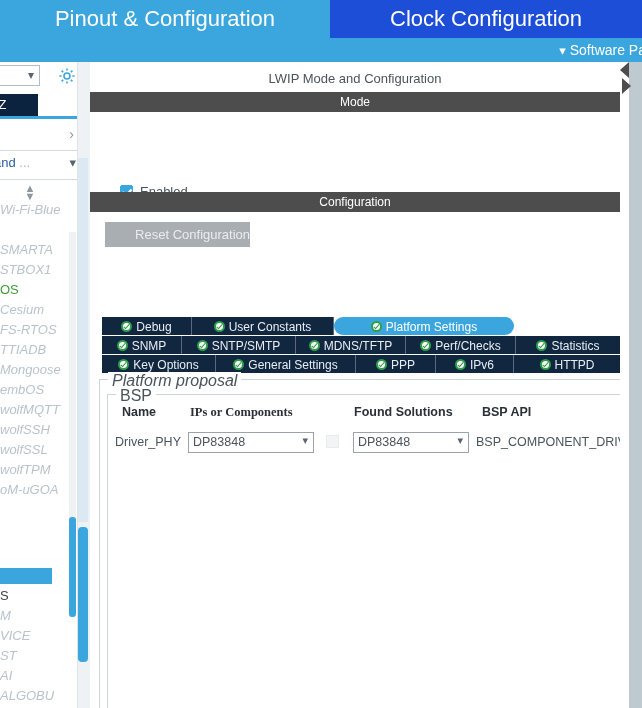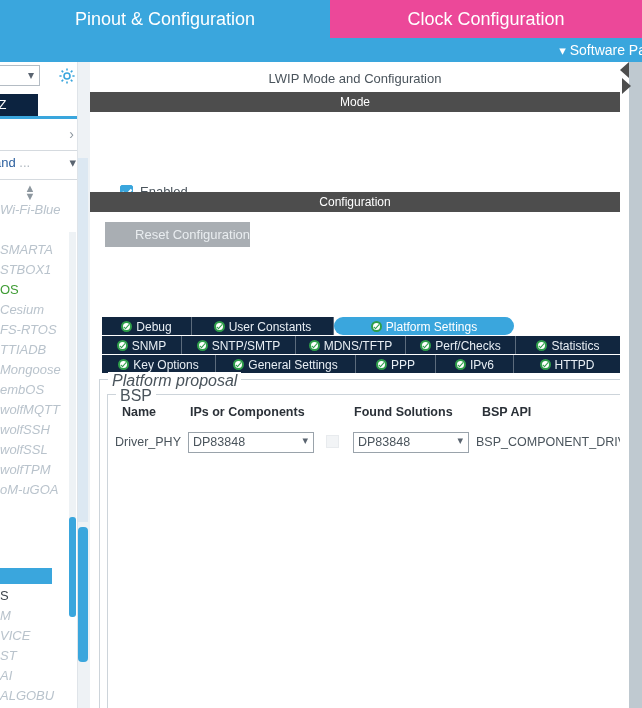--- a/index.html
+++ b/index.html
@@ -23,32 +23,32 @@
     left: 0; top: 0;
     width: 642px; height: 38px;
     background: #3aa6dd;
   }
   .header-tab {
     position: absolute;
     top: 0;
     height: 38px;
     line-height: 38px;
     color: #ffffff;
-    font-size: 18px;
+    font-size: 22px;
     text-align: center;
     white-space: nowrap;
     overflow: hidden;
   }
   #tab-pinout {
     left: 0; width: 330px;
     background: #3aa6dd;
   }
   #tab-clock {
     left: 330px; width: 312px;
-    background: #ec4899;
+    background: #1d4ed8;
   }
 
   
   #software-packs-bar {
     position: absolute;
     left: 0; top: 38px;
     width: 642px; height: 24px;
     background: #3aa6dd;
     padding-left: 43px;
   }
@@ -426,21 +426,21 @@
   }
   .bsp-th {
     position: absolute;
     top: 0;
     font-size: 12.5px;
     font-weight: bold;
     color: #2b3138;
     white-space: nowrap;
   }
   #th-name { left: 14px; }
-  #th-ips { left: 82px; }
+  #th-ips { left: 82px; font-family: Liberation Serif, serif; }
   #th-found { left: 246px; }
   #th-api { left: 374px; }
 
   .bsp-data-row {
     position: relative;
     height: 28px;
   }
   #cell-name {
     position: absolute;
     left: 7px; top: 4px;

